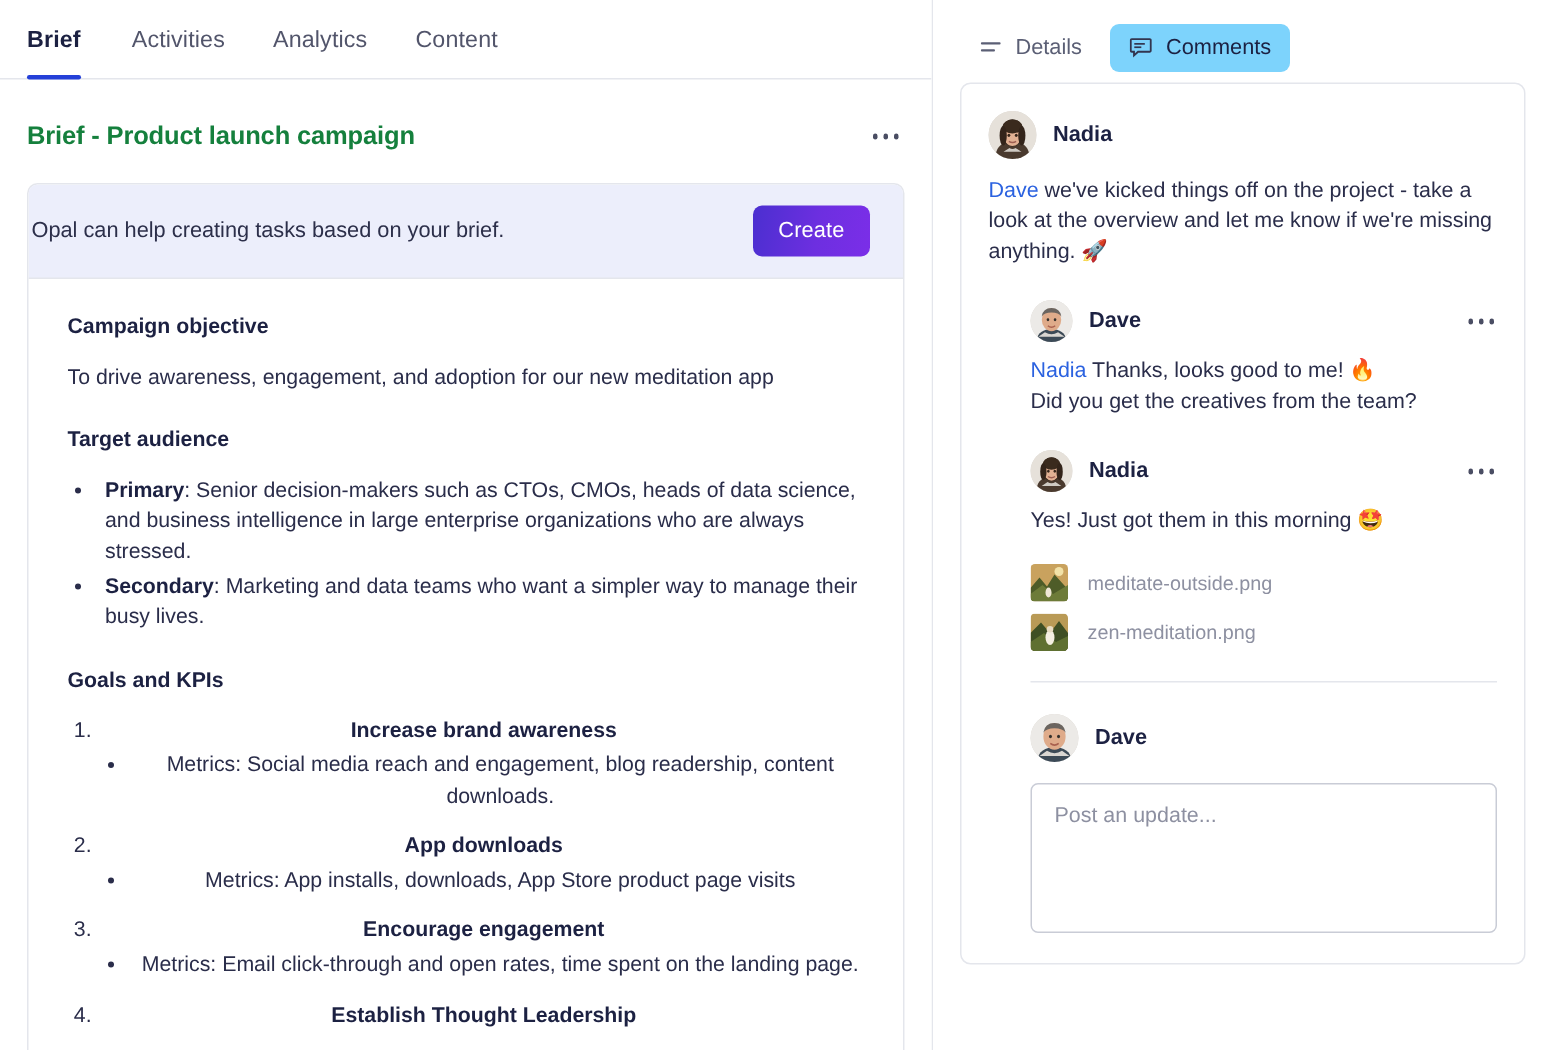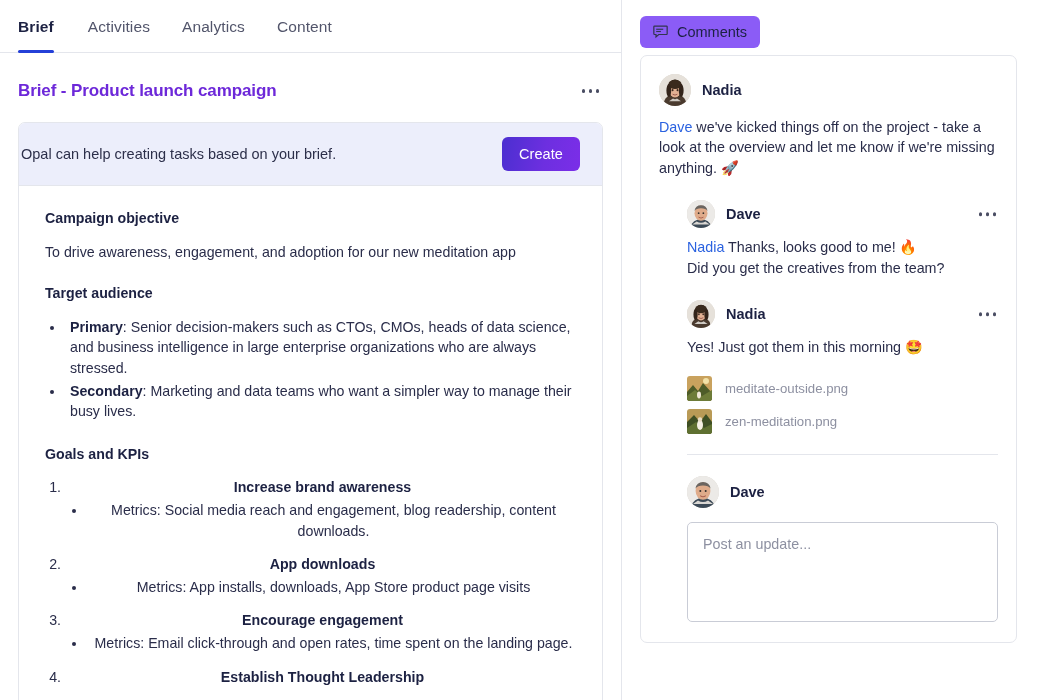--- a/index.html
+++ b/index.html
@@ -69,21 +69,21 @@
   .doc-title-row {
     display: flex;
     align-items: center;
     justify-content: space-between;
     padding: 28px 18px 0 18px;
   }
 
   .doc-title {
     font-size: 17px;
     font-weight: bold;
-    color: #6d28d9;
+    color: #15803d;
     letter-spacing: -0.1px;
   }
 
   .kebab {
     display: flex;
     gap: 3.5px;
     align-items: center;
     padding: 6px 4px;
     cursor: pointer;
   }
@@ -213,21 +213,21 @@
     display: flex;
     align-items: center;
     gap: 9px;
     padding: 8px 13px;
     border-radius: 6px;
     font-size: 14.5px;
     color: #5b5f75;
     cursor: pointer;
   }
   .rtab.active {
-    background: #8b5cf6;
+    background: #7dd3fc;
     color: #1c2142;
   }
 
   .icon-lines { display:block; }
   .icon-bubble { display:block; }
 
   .comments-card {
     border: 1px solid #e4e6ec;
     border-radius: 7px;
     background: #ffffff;
@@ -432,20 +432,29 @@
 
       </div>
     </div>
   </div>
 
   <div class="v-divider"></div>
 
   <div class="right-panel">
 
     <div class="right-tabbar">
+      <div class="rtab">
+        <span>
+          <svg class="icon-lines" width="15" height="15" viewBox="0 0 16 16">
+            <rect x="1" y="4.5" width="14" height="1.5" rx="0.7" fill="#5b5f75"></rect>
+            <rect x="1" y="9.5" width="10" height="1.5" rx="0.7" fill="#5b5f75"></rect>
+          </svg>
+        </span>
+        <span>Details</span>
+      </div>
       <div class="rtab active">
         <span>
           <svg class="icon-bubble" width="15" height="15" viewBox="0 0 16 16">
             <path d="M1.6 2.2h12.8a.7.7 0 0 1 .7.7v7.6a.7.7 0 0 1-.7.7H6.1l-2.9 2.6v-2.6H1.6a.7.7 0 0 1-.7-.7V2.9a.7.7 0 0 1 .7-.7z" fill="none" stroke="#32354f" stroke-width="1.3"></path>
             <rect x="3.4" y="5" width="7.5" height="1.2" fill="#32354f"></rect>
             <rect x="3.4" y="7.4" width="5" height="1.2" fill="#32354f"></rect>
           </svg>
         </span>
         <span>Comments</span>
       </div>

